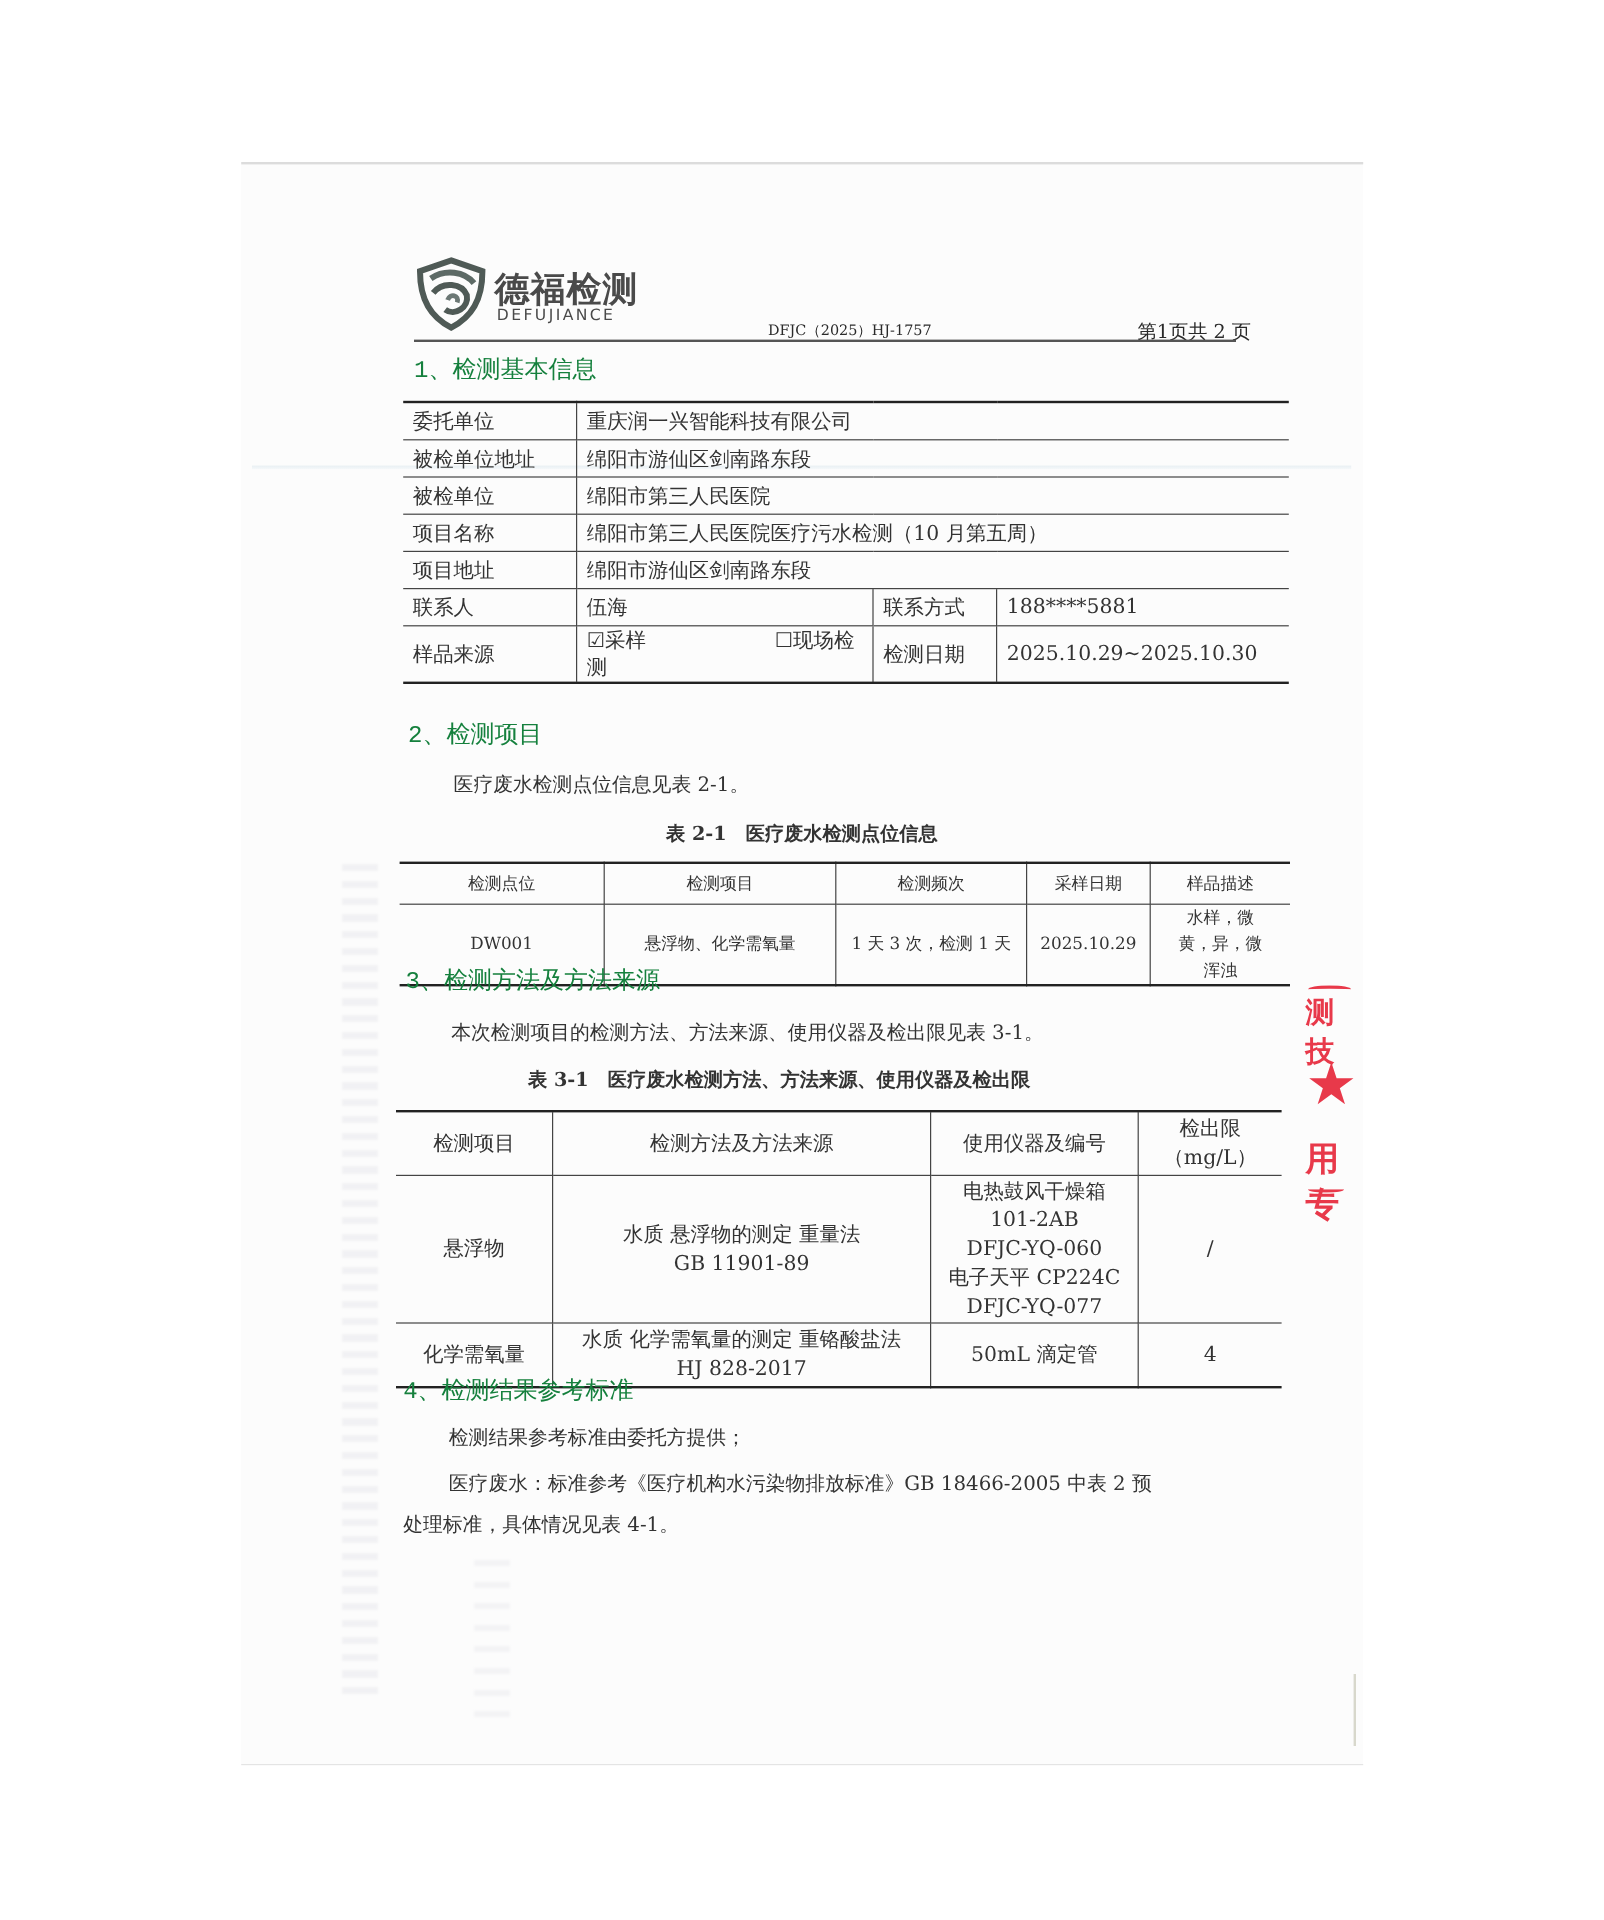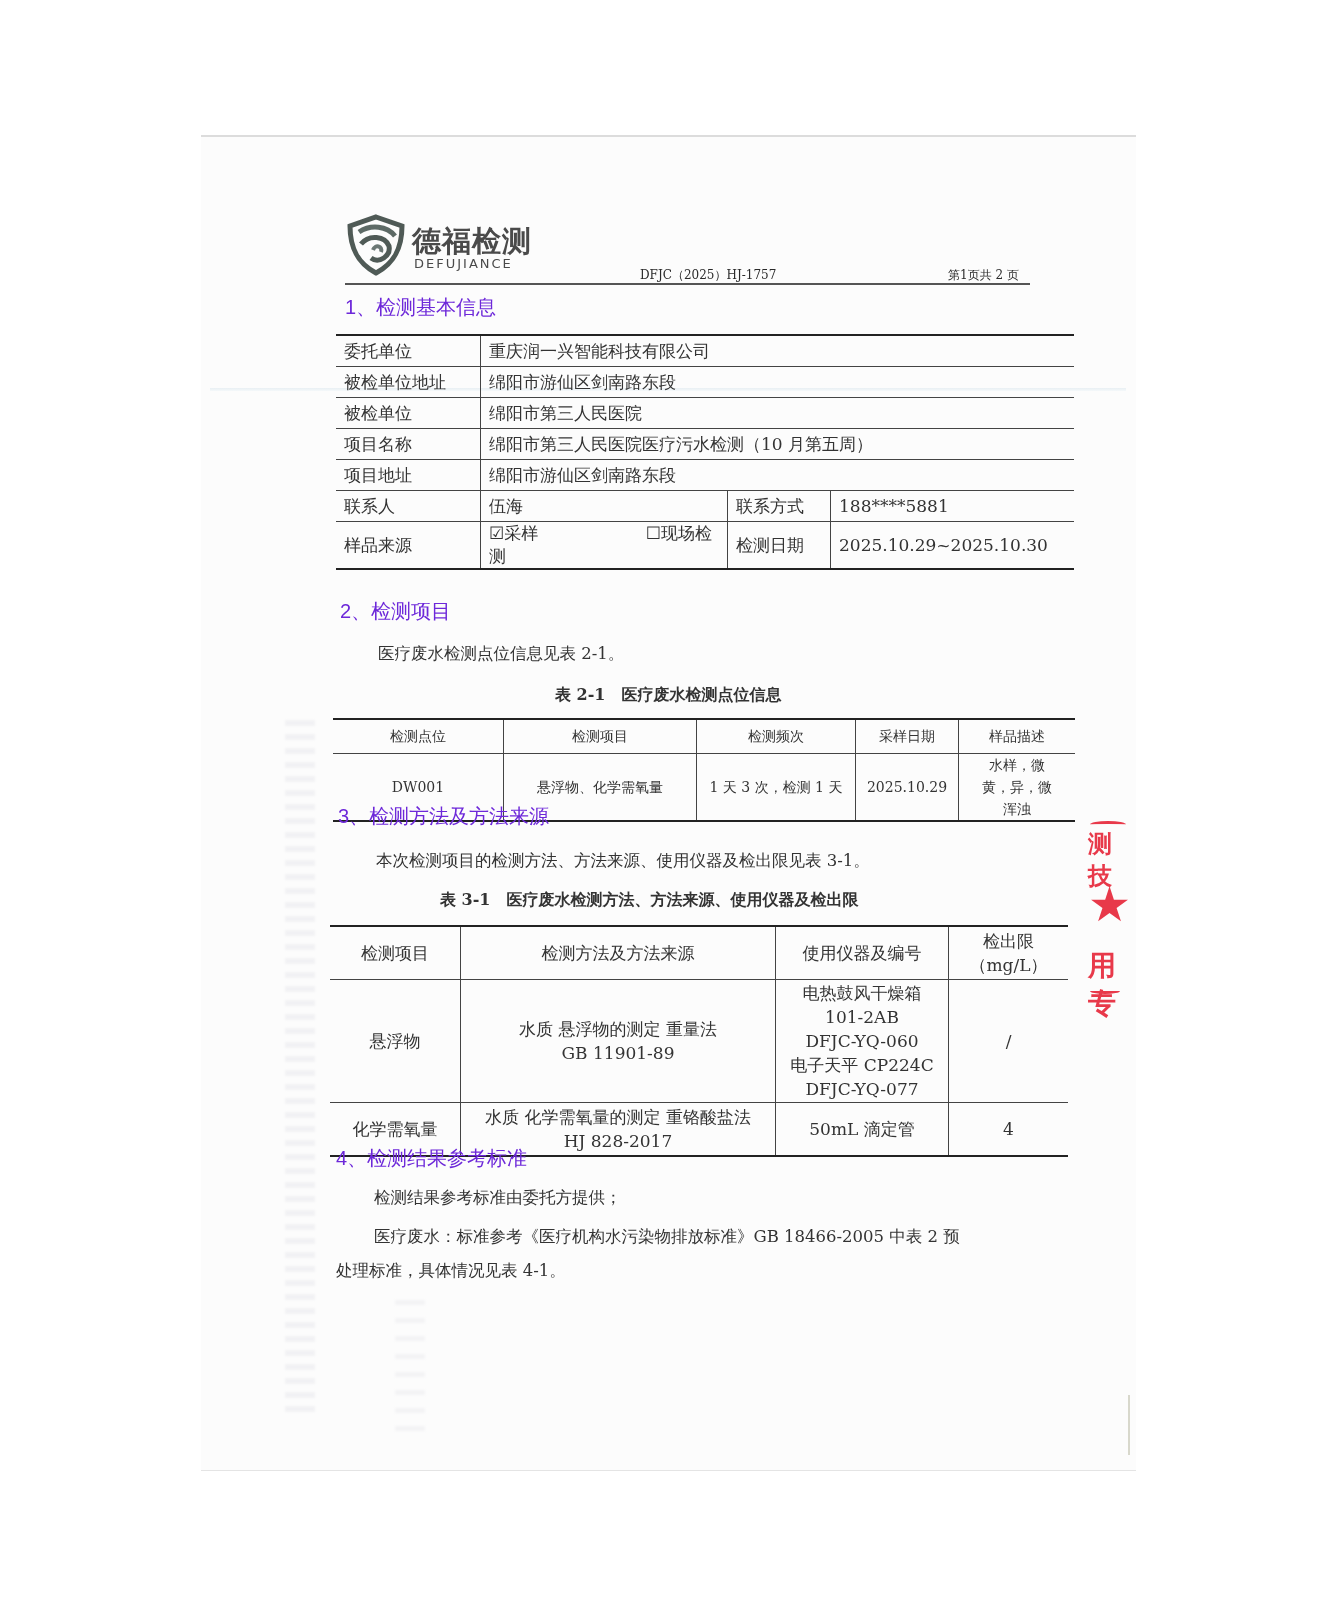--- a/index.html
+++ b/index.html
@@ -45,26 +45,26 @@
       position: absolute; left: 412px; top: 222px;
       font-family: "DejaVu Sans", "Liberation Sans", sans-serif;
       font-weight: bold; font-size: 29px; color: #4a4a4a; letter-spacing: 1px;
     }
     .brand-en {
       position: absolute; left: 414px; top: 256px;
       font-family: "DejaVu Sans", "Liberation Sans", sans-serif;
       font-size: 13px; letter-spacing: 2px; color: #4a4a4a;
     }
     .doc-no { position: absolute; left: 640px; top: 267px; font-size: 12px; }
-    .page-no { position: absolute; left: 948px; top: 267px; font-size: 12px; }
+    .page-no { position: absolute; left: 948px; top: 267px; font-size: 16px; }
     .header-rule { position: absolute; left: 345px; top: 283px; width: 685px; height: 2px; background: #555; }
 
     .h2 {
-      position: absolute; font-size: 20px; color: #6d28d9;
-      font-family: Liberation Sans, sans-serif;
+      position: absolute; font-size: 20px; color: #15803d;
+      font-family: Liberation Mono, monospace;
     }
     .para { position: absolute; font-size: 16.5px; color: #333; }
 
     
     table { border-collapse: collapse; position: absolute; }
     td, th { font-weight: normal; }
 
     .t1 { left: 336px; top: 334px; width: 738px; border-top: 2.5px solid #222; border-bottom: 2.5px solid #222; }
     .t1 td { height: 30px; border-bottom: 1.3px solid #444; font-size: 17px; padding: 0 8px; color: #333; }
     .t1 tr:last-child td { border-bottom: none; }

